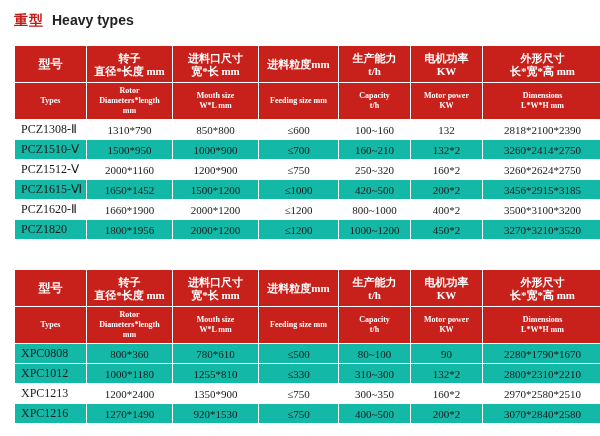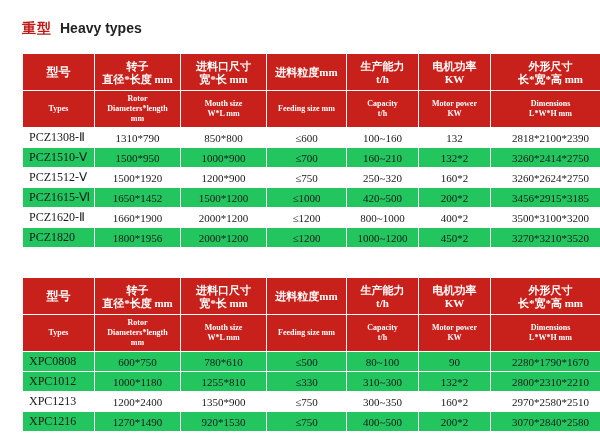--- a/index.html
+++ b/index.html
@@ -3,21 +3,21 @@
 <meta charset="utf-8">
 <style>
   html,body{margin:0;padding:0;}
   body{
     width:600px;height:436px;
     background:#ffffff;
     font-family:"Liberation Sans", sans-serif;
     color:#111;
     overflow:hidden;
   }
-  .wrap{width:599px;height:436px;position:relative;box-sizing:border-box;padding:16px;}
+  .wrap{width:599px;height:436px;position:relative;box-sizing:border-box;padding:8px;}
 
   .section-title{
     display:flex;align-items:baseline;gap:8px;
     padding:4px 6px 3px 6px;
     font-size:12px;
   }
   .section-title .cn{font-size:14px;font-weight:bold;color:#c01a16;letter-spacing:1px;}
   .section-title .en{font-size:14px;font-weight:bold;color:#222;}
 
   table{
@@ -52,21 +52,21 @@
   thead tr.row-cn th{height:36px;}
   thead tr.row-en th{height:30px;background:#c8201b;}
 
   tbody td{
     font-size:11px;
     height:19px;
     color:#1a1a1a;
     border:1px solid #ffffff;
   }
   tbody tr.odd td{background:#ffffff;}
-  tbody tr.even td{background:#22c55e;}
+  tbody tr.even td{background:#14b8a6;}
   tbody td.model{text-align:left;padding-left:6px;font-size:12px;}
   .sep{height:5px;}
 </style>
 </head>
 <body>
 
 <div class="wrap">
 
   <div class="section-title">
     <span class="cn">重型</span>
@@ -145,21 +145,21 @@
           <td class="model">PCZ1510-Ⅴ</td>
           <td>1500*950</td>
           <td>1000*900</td>
           <td>≤700</td>
           <td>160~210</td>
           <td>132*2</td>
           <td>3260*2414*2750</td>
         </tr>
         <tr class="odd">
           <td class="model">PCZ1512-Ⅴ</td>
-          <td>1500*1920</td>
+          <td>2000*1160</td>
           <td>1200*900</td>
           <td>≤750</td>
           <td>250~320</td>
           <td>160*2</td>
           <td>3260*2624*2750</td>
         </tr>
         <tr class="even">
           <td class="model">PCZ1615-Ⅵ</td>
           <td>1650*1452</td>
           <td>1500*1200</td>
@@ -246,21 +246,21 @@
             <div class="th-en en-cell">Motor power<br>KW</div>
           </th>
         <th>
             <div class="th-en en-cell">Dimensions<br>L*W*H mm</div>
           </th>
       </tr>
     </thead>
     <tbody>
         <tr class="even">
           <td class="model">XPC0808</td>
-          <td>600*750</td>
+          <td>800*360</td>
           <td>780*610</td>
           <td>≤500</td>
           <td>80~100</td>
           <td>90</td>
           <td>2280*1790*1670</td>
         </tr>
         <tr class="even">
           <td class="model">XPC1012</td>
           <td>1000*1180</td>
           <td>1255*810</td>

